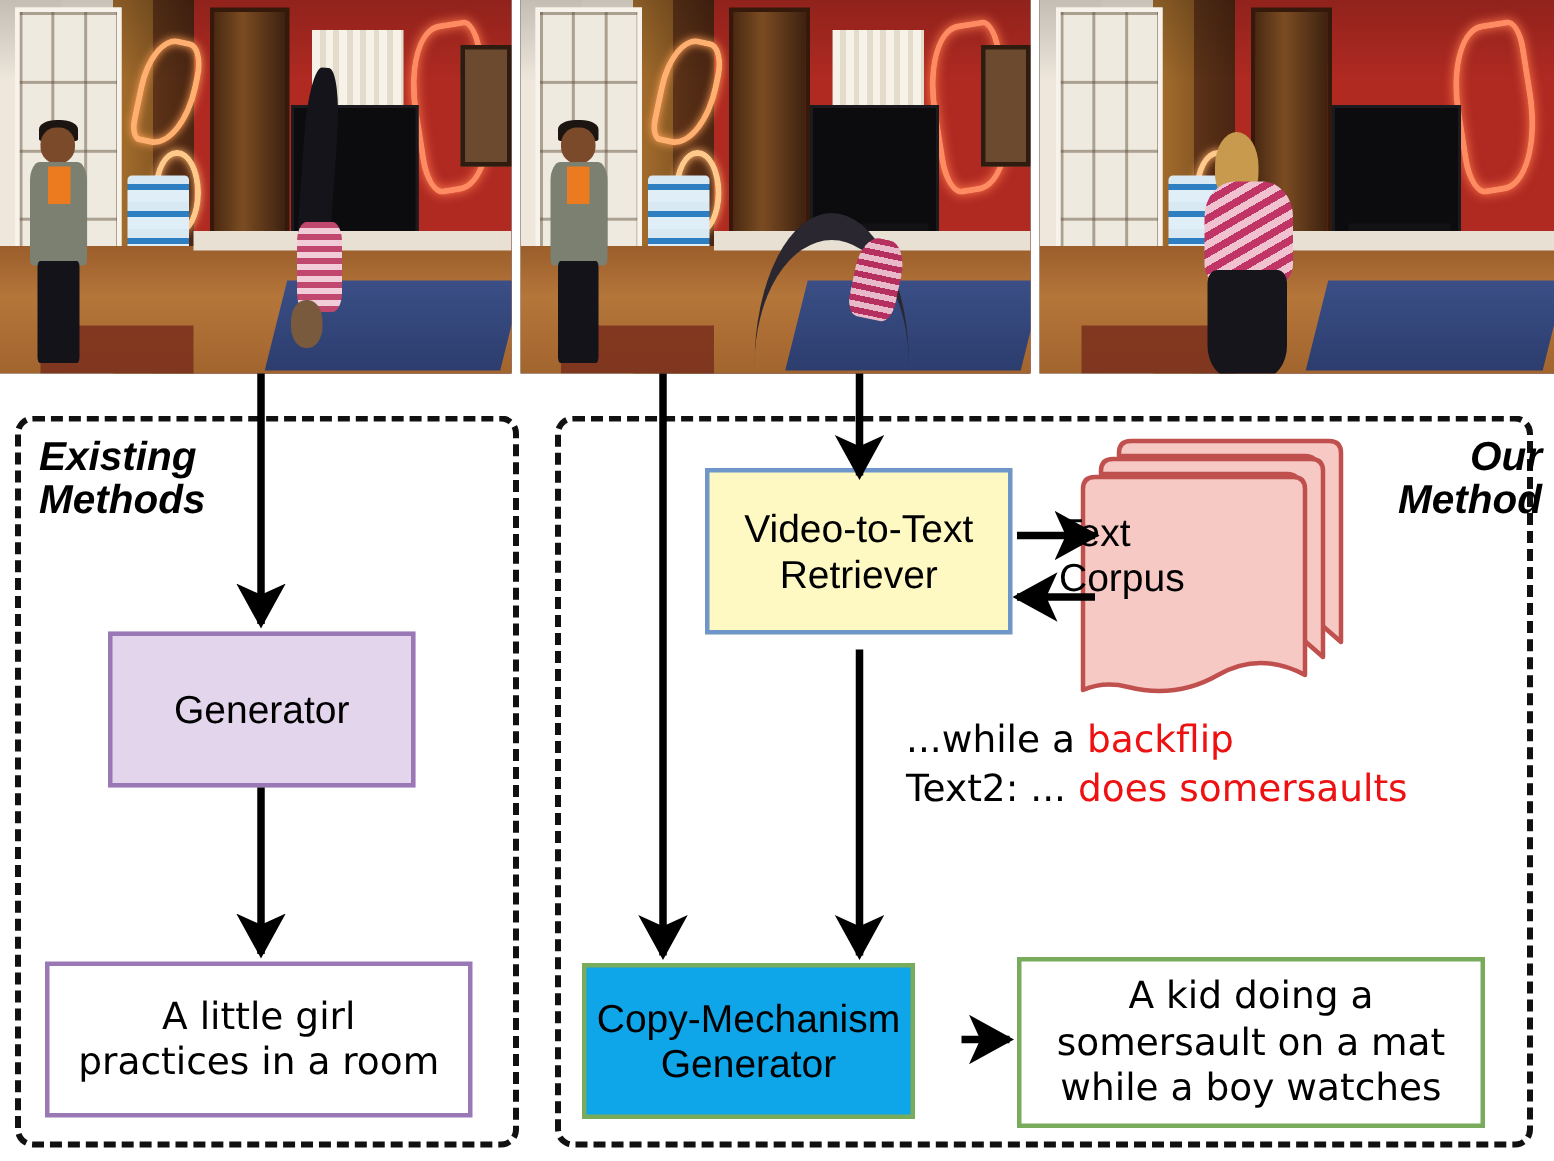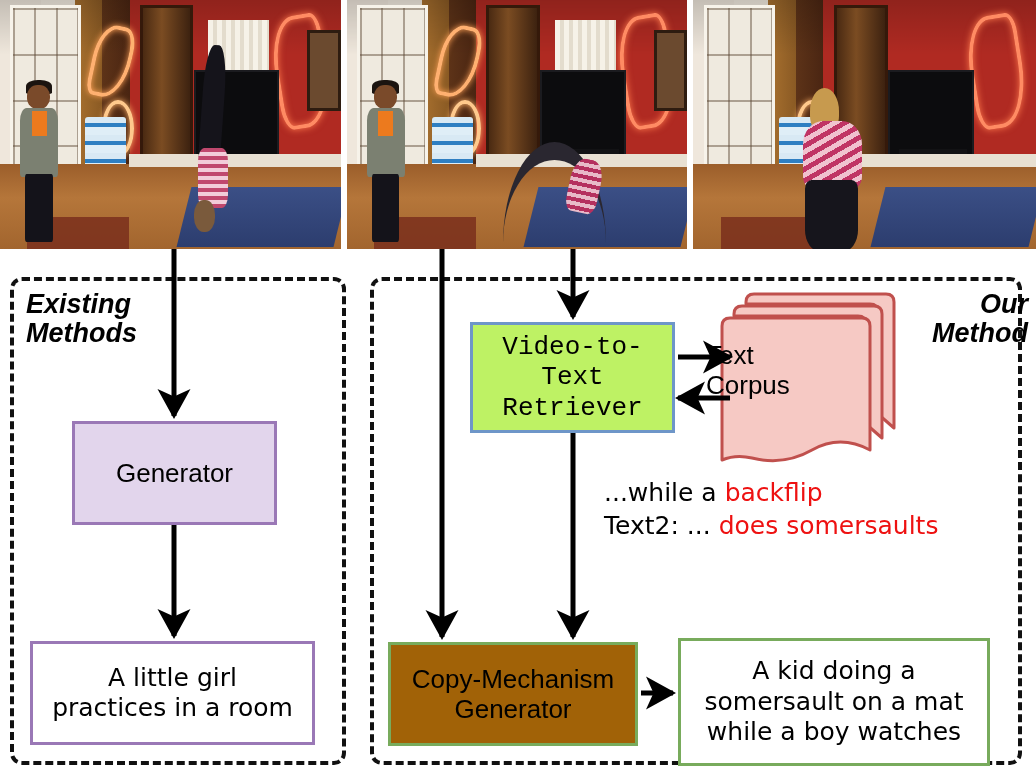--- a/index.html
+++ b/index.html
@@ -234,29 +234,29 @@
 
   #box-generator {
     left: 72px; top: 421px; width: 205px; height: 104px;
     background: #e2d5ec; border: 3px solid #9a78b6;
   }
   #box-existing-caption {
     left: 30px; top: 641px; width: 285px; height: 104px;
     border: 3px solid #9a78b6;
   }
   #box-retriever {
-    left: 470px; top: 322px; width: 205px; height: 111px;
-    background: #bef264; border: 3px solid #6e96c8; font-family: Liberation Mono, monospace;
+    left: 470px; top: 312px; width: 205px; height: 111px;
+    background: #fef9c3; border: 3px solid #6e96c8;
   }
   #box-copygen {
-    left: 388px; top: 642px; width: 250px; height: 104px;
-    background: #a16207; border: 3px solid #78ab5c;
+    left: 388px; top: 642px; width: 222px; height: 104px;
+    background: #0ea5e9; border: 3px solid #78ab5c;
   }
   #box-our-caption {
-    left: 678px; top: 638px; width: 312px; height: 128px;
+    left: 678px; top: 638px; width: 312px; height: 114px;
     border: 3px solid #78ab5c;
   }
 
   
   #corpus {
     position: absolute;
     left: 700px; top: 288px; width: 210px; height: 185px;
     z-index: 3;
   }
   #corpus svg { display: block; width: 100%; height: 100%; }

